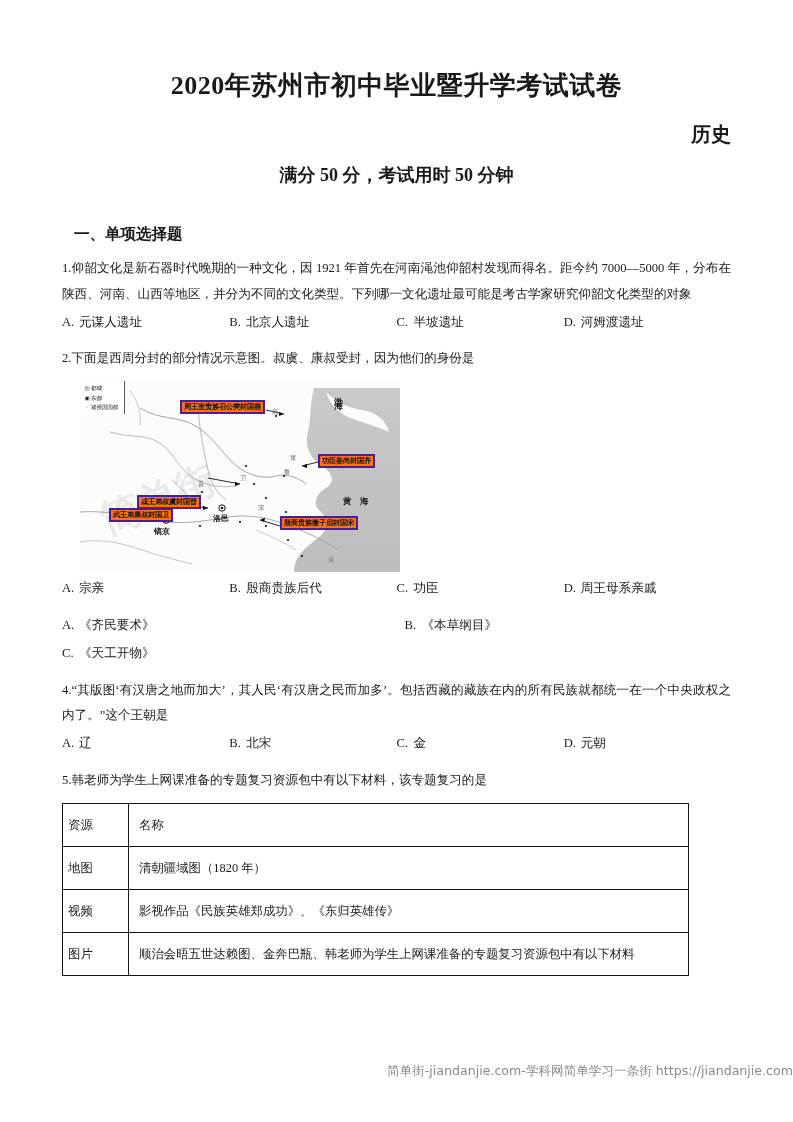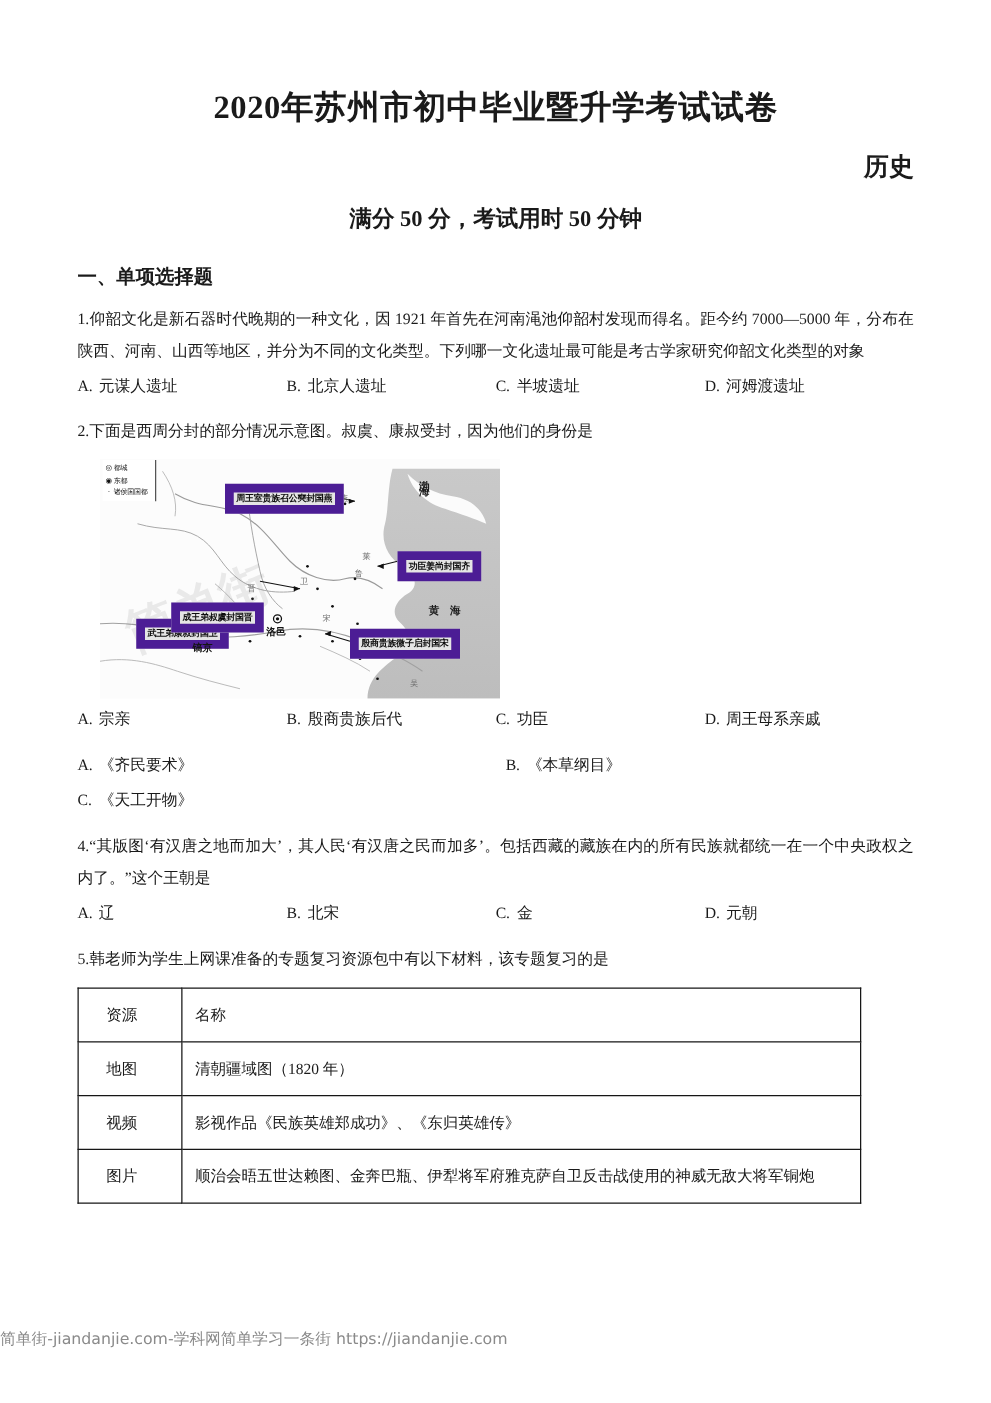--- a/index.html
+++ b/index.html
@@ -48,21 +48,21 @@
     font-weight: bold;
     margin: 0;
     padding-top: 19px;
     line-height: 1.2;
   }
 
   
   .section-head {
     font-size: 15.5px;
     font-weight: bold;
-    margin: 0;
+    margin: 12px;
     padding-top: 25px;
     line-height: 1.3;
   }
 
   
   .question {
     margin-top: 11px;
   }
   .q-stem {
     font-size: 12.6px;
@@ -94,22 +94,22 @@
     background: #fdfdfd;
     overflow: hidden;
   }
   .map-svg { position: absolute; left: 0; top: 0; }
   .map-label {
     position: absolute;
     font-size: 7.2px;
     font-weight: bold;
     font-family: "DejaVu Sans", sans-serif;
     color: #0d0d0d;
-    background: #e5e5e5;
-    border: 7px solid #4c1d95;
+    background: #f97316;
+    border: 2px solid #4c1d95;
     padding: 1px 2px;
     white-space: nowrap;
     letter-spacing: -0.2px;
     line-height: 1.15;
   }
   .map-legend {
     position: absolute;
     left: 2px; top: 1px;
     border-right: 1px solid #555;
     padding: 2px 6px 2px 1px;
@@ -168,29 +168,29 @@
     table-layout: fixed;
   }
   .res-table td {
     border: 1px solid #161616;
     font-size: 12.4px;
     padding: 10px 8px 10px 10px;
     line-height: 1.5;
     vertical-align: middle;
     height: 22px;
   }
-  .res-table td.c1 { width: 52px; text-align: left; padding-left: 22px; }
+  .res-table td.c1 { width: 52px; text-align: left; padding-left: 5px; }
 
   
   .footer {
     position: absolute;
     left: 0;
     top: 1063px;
     width: 793px;
-    text-align: left;
+    text-align: right;
     font-size: 12.6px;
     color: #8a8a8a;
     font-family: "DejaVu Sans", sans-serif;
   }
 </style>
 </head>
 <body>
 
 <div class="page">
 
@@ -343,21 +343,21 @@
         <tr>
           <td class="c1">地图</td>
           <td>清朝疆域图（1820 年）</td>
         </tr>
         <tr>
           <td class="c1">视频</td>
           <td>影视作品《民族英雄郑成功》、《东归英雄传》</td>
         </tr>
         <tr>
           <td class="c1">图片</td>
-          <td>顺治会晤五世达赖图、金奔巴瓶、伊犁将军府雅克萨自卫反击战使用的神威无敌大将军铜炮</td>
+          <td>顺治会晤五世达赖图、金奔巴瓶、韩老师为学生上网课准备的专题复习资源包中有以下材料</td>
         </tr>
       </tbody>
     </table>
   </div>
 
 </div>
 
 <div class="footer">简单街-jiandanjie.com-学科网简单学习一条街 https://jiandanjie.com</div>
 
 </body></html>

